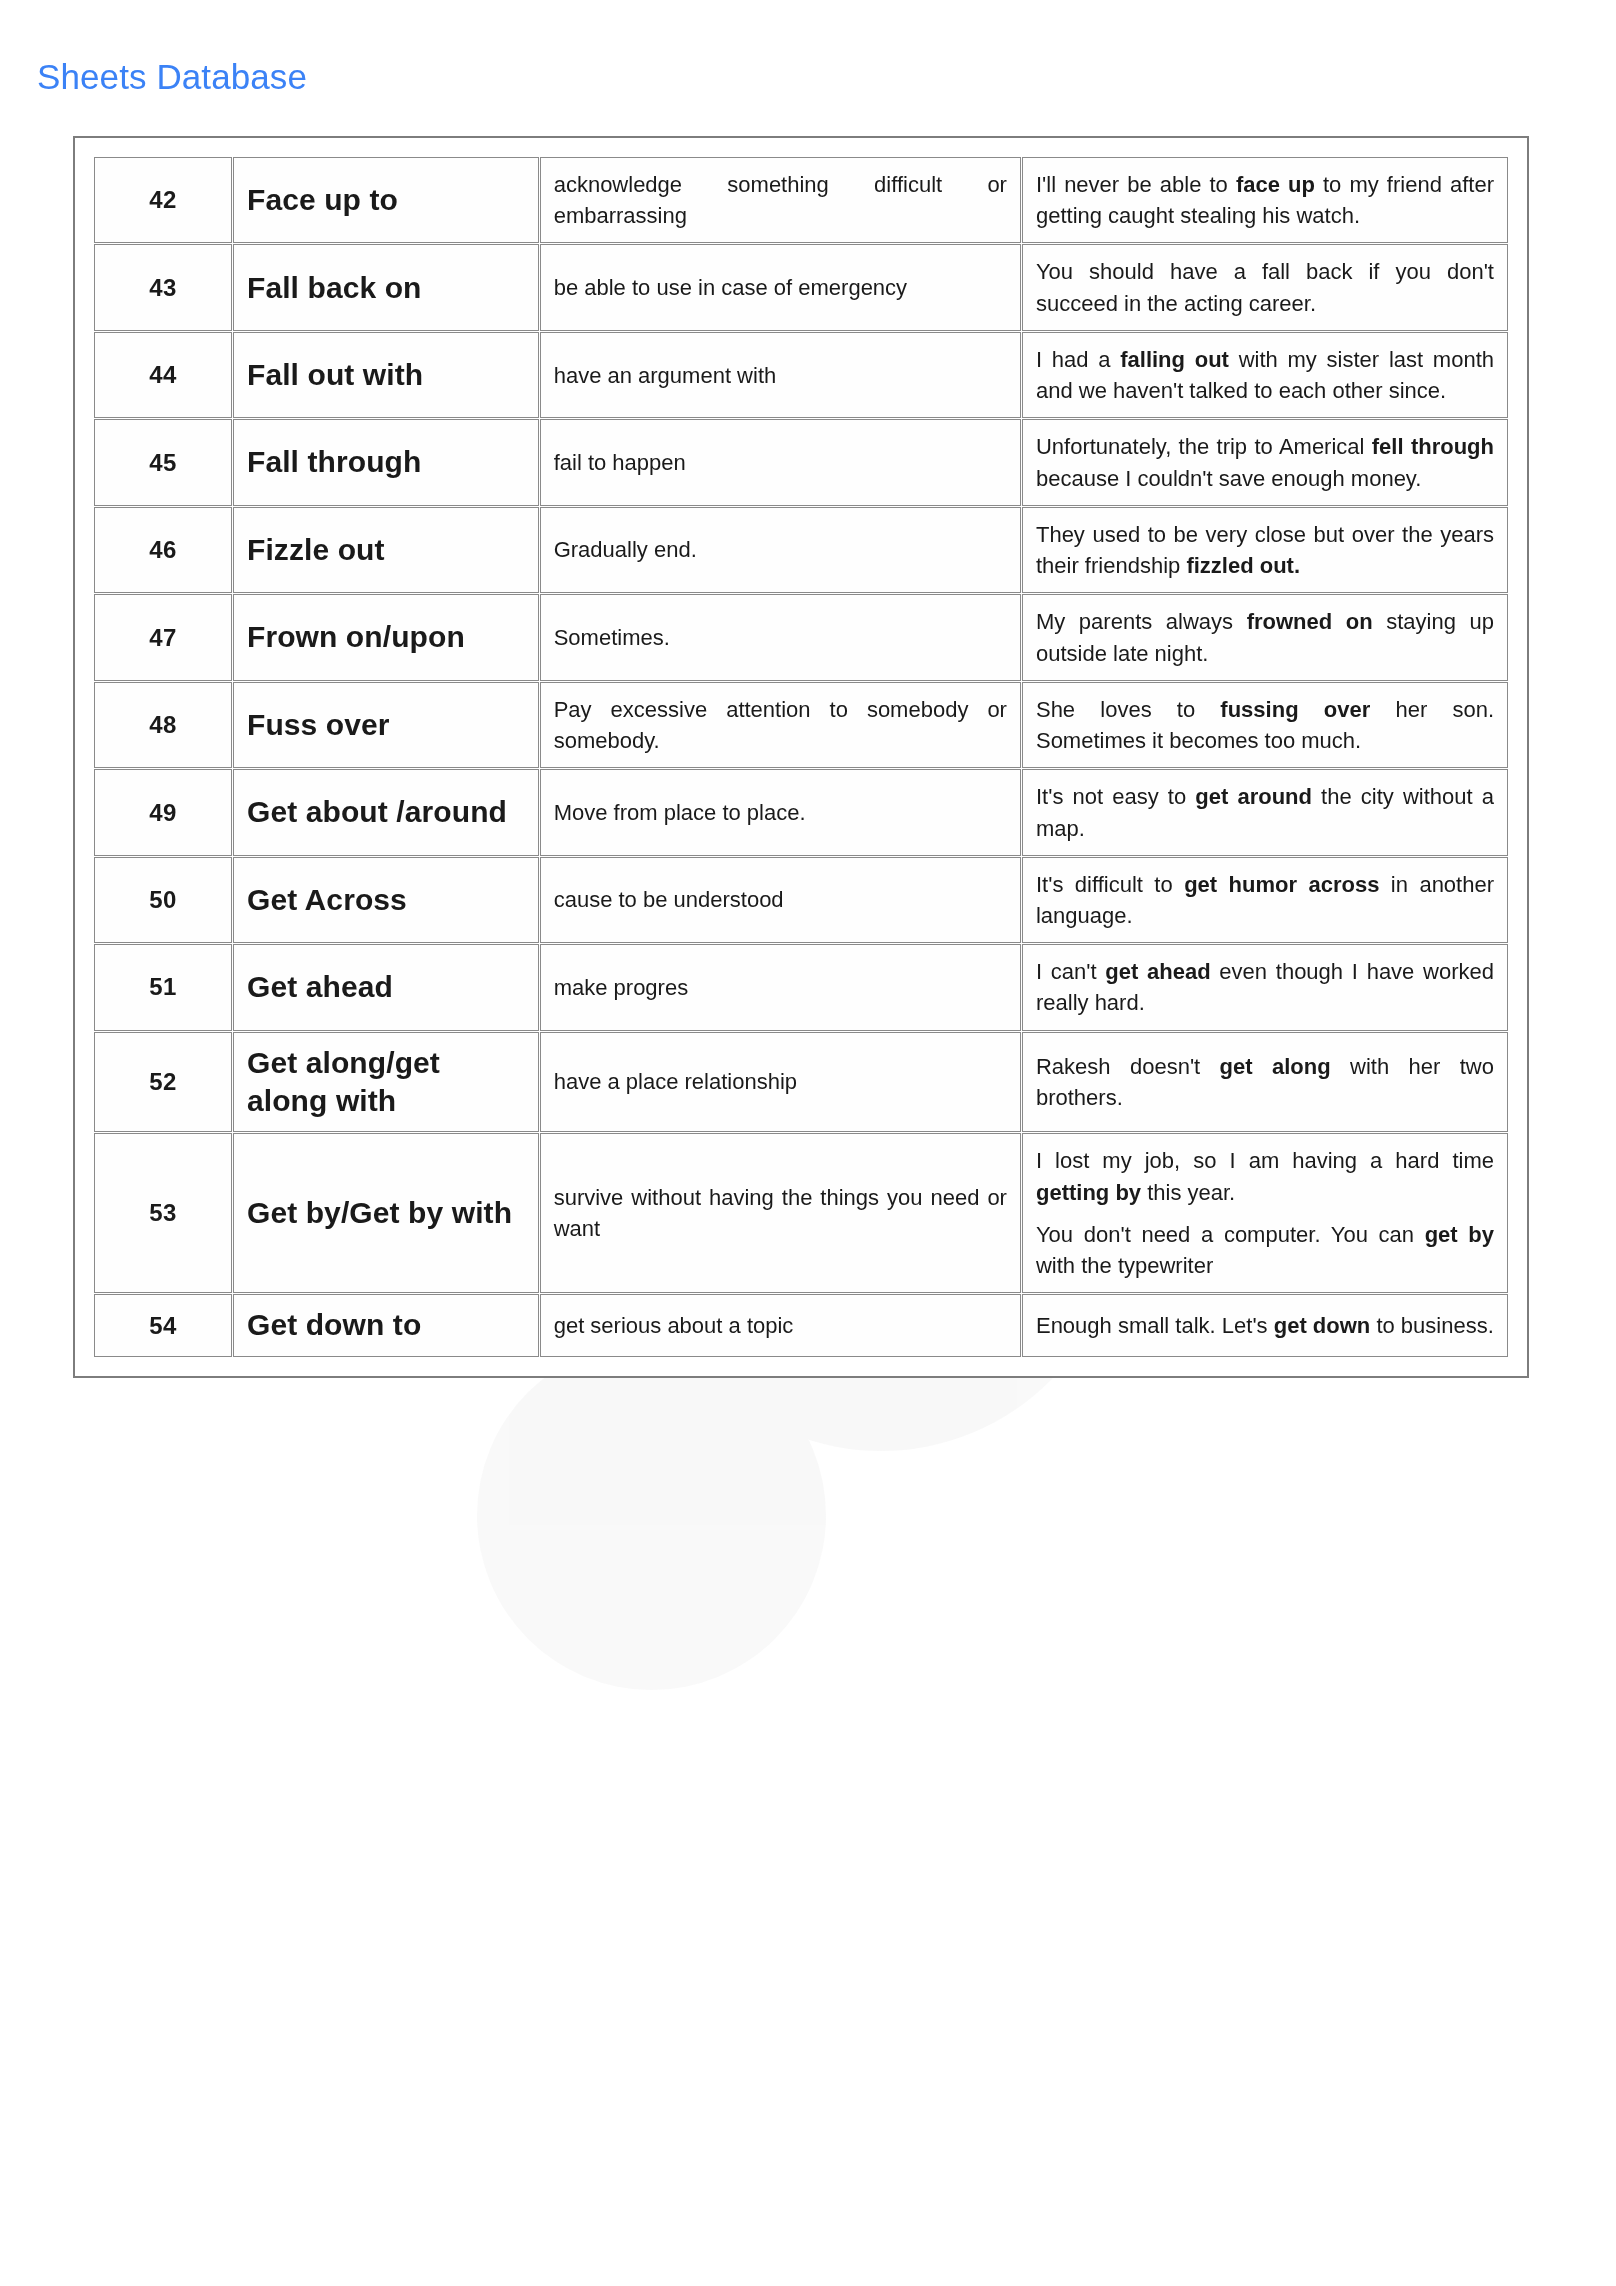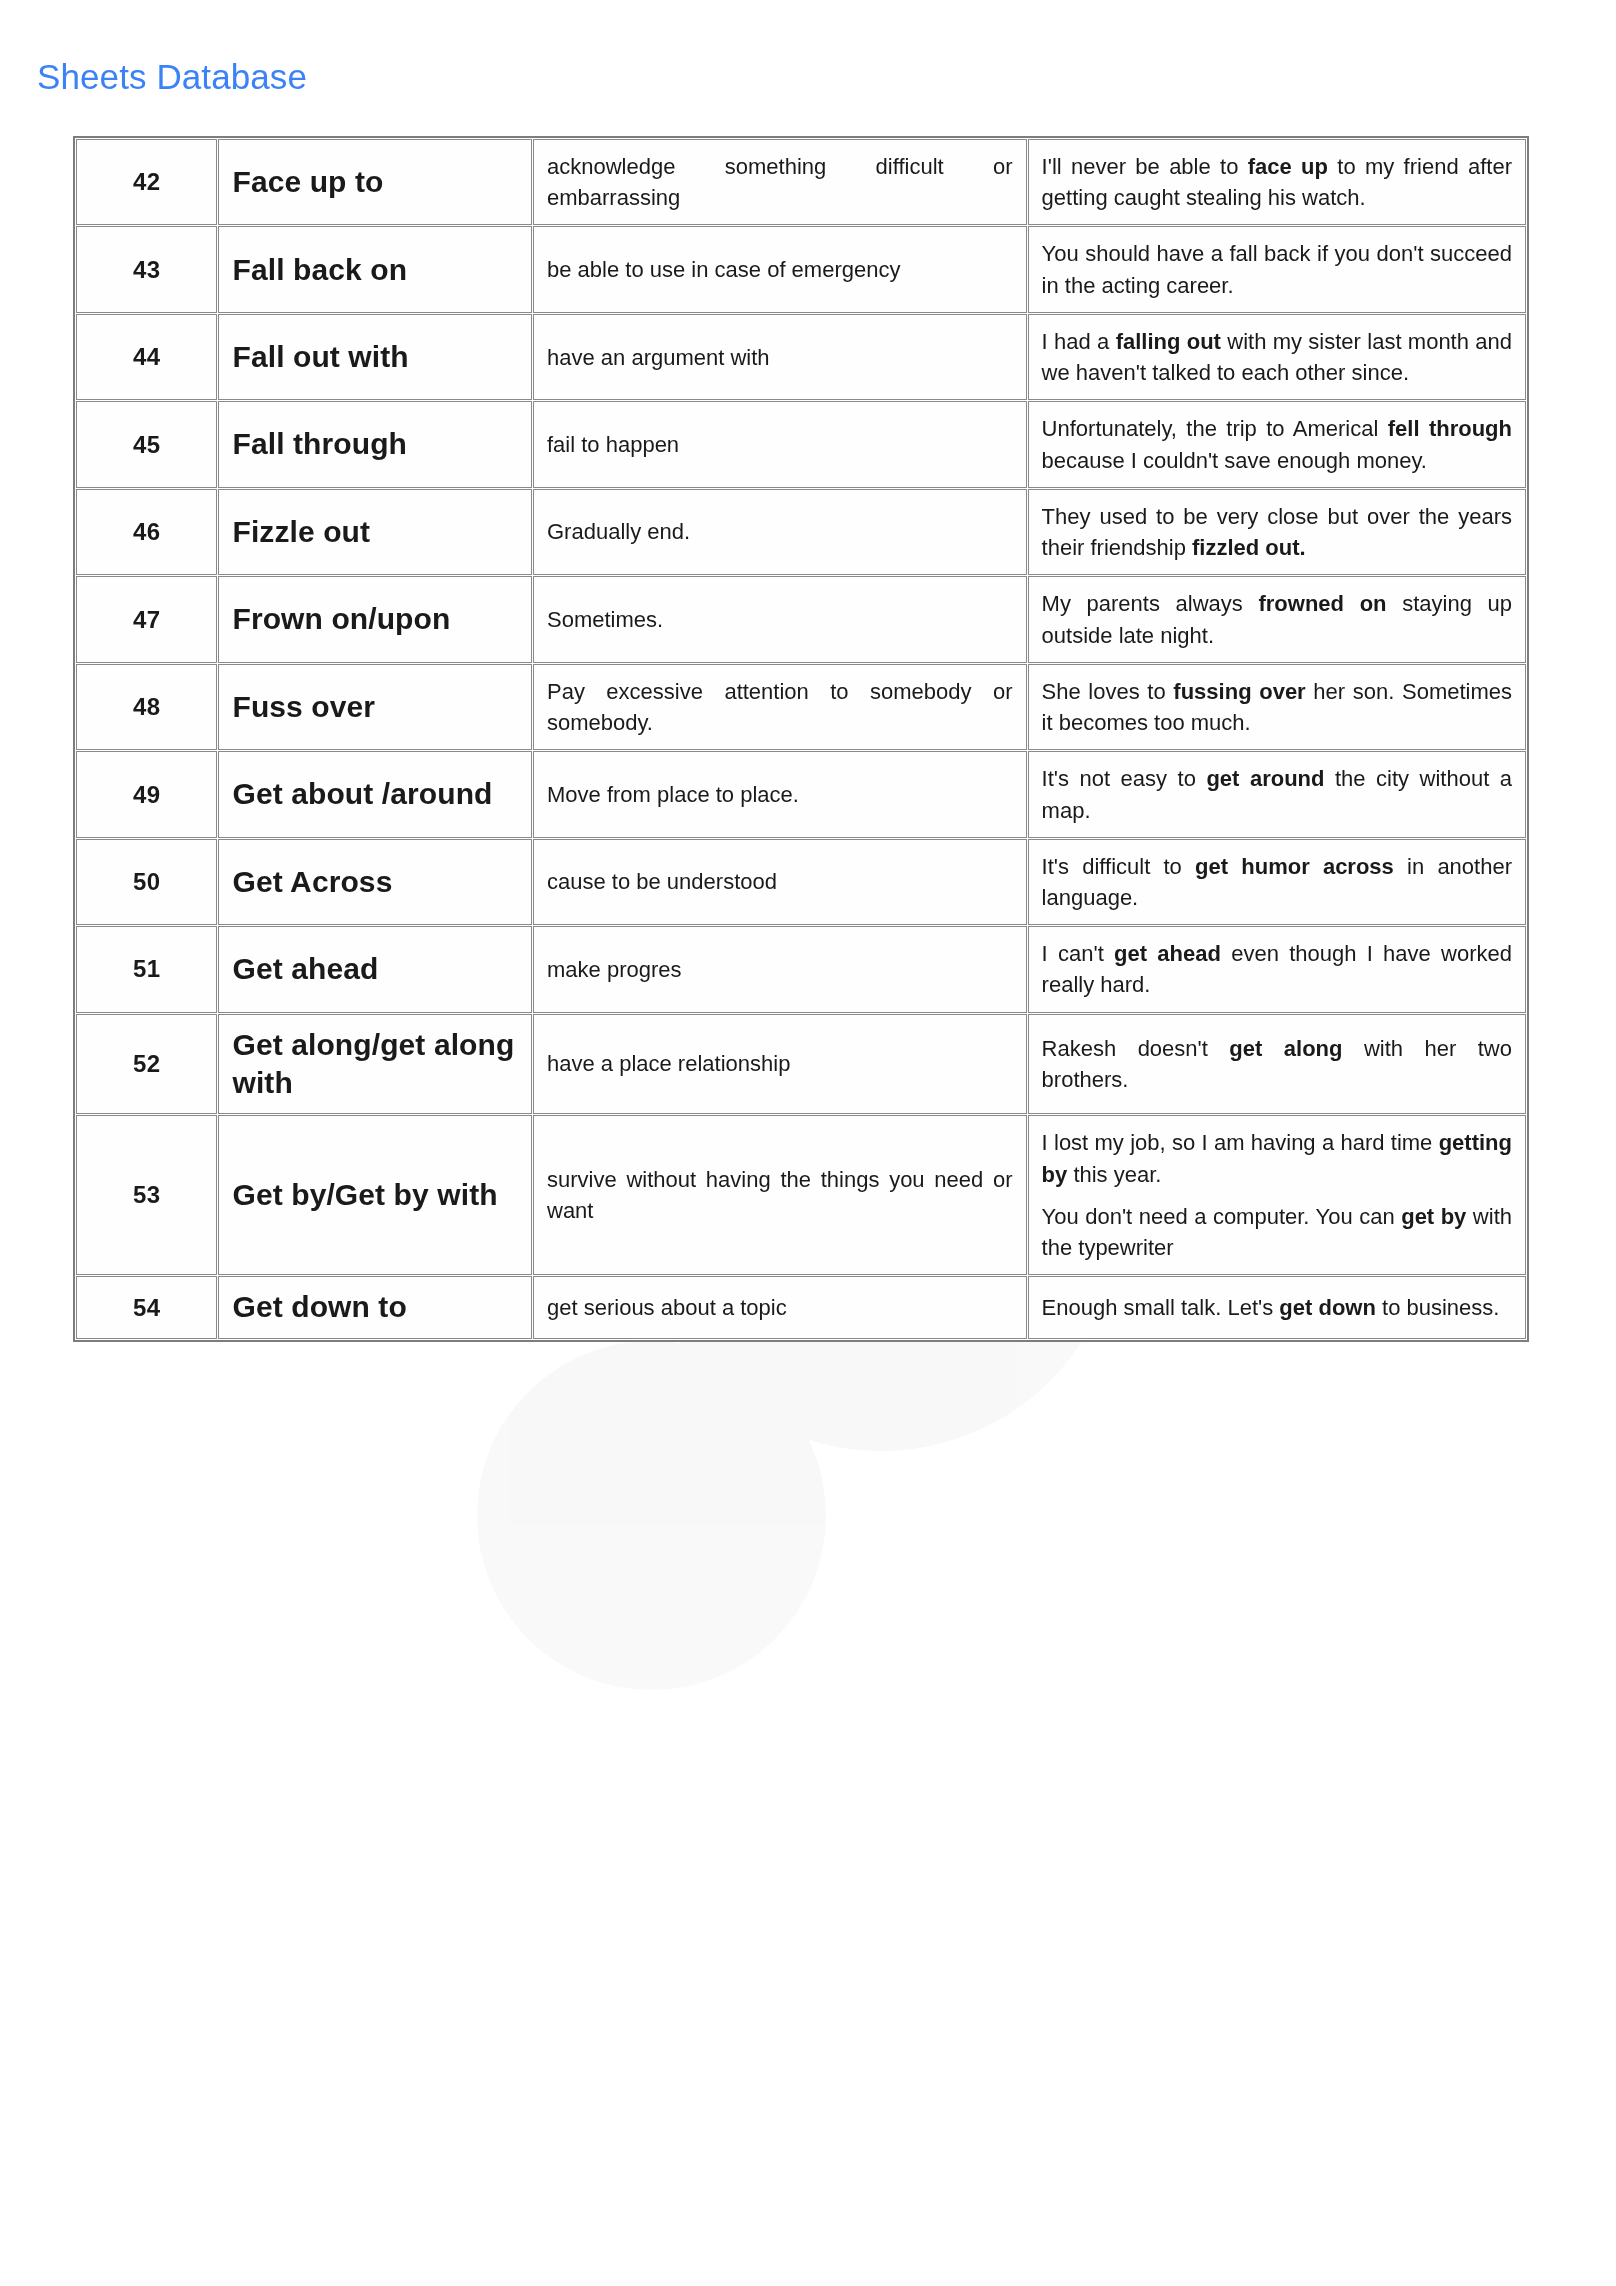--- a/index.html
+++ b/index.html
@@ -44,21 +44,21 @@
     background: #6f6f6f;
   }
 
   
   #table-wrap {
     position: absolute;
     left: 73px;
     top: 136px;
     width: 1456px;
     border: 2.8px double #7d7d7d;
-    padding: 0;
+    padding: 18px;
     background: #ffffff;
     box-sizing: border-box;
   }
 
   table#phrasal-verbs-table {
     width: 100%;
     border-collapse: separate;
     border-spacing: 1.8px;
     table-layout: fixed;
   }

